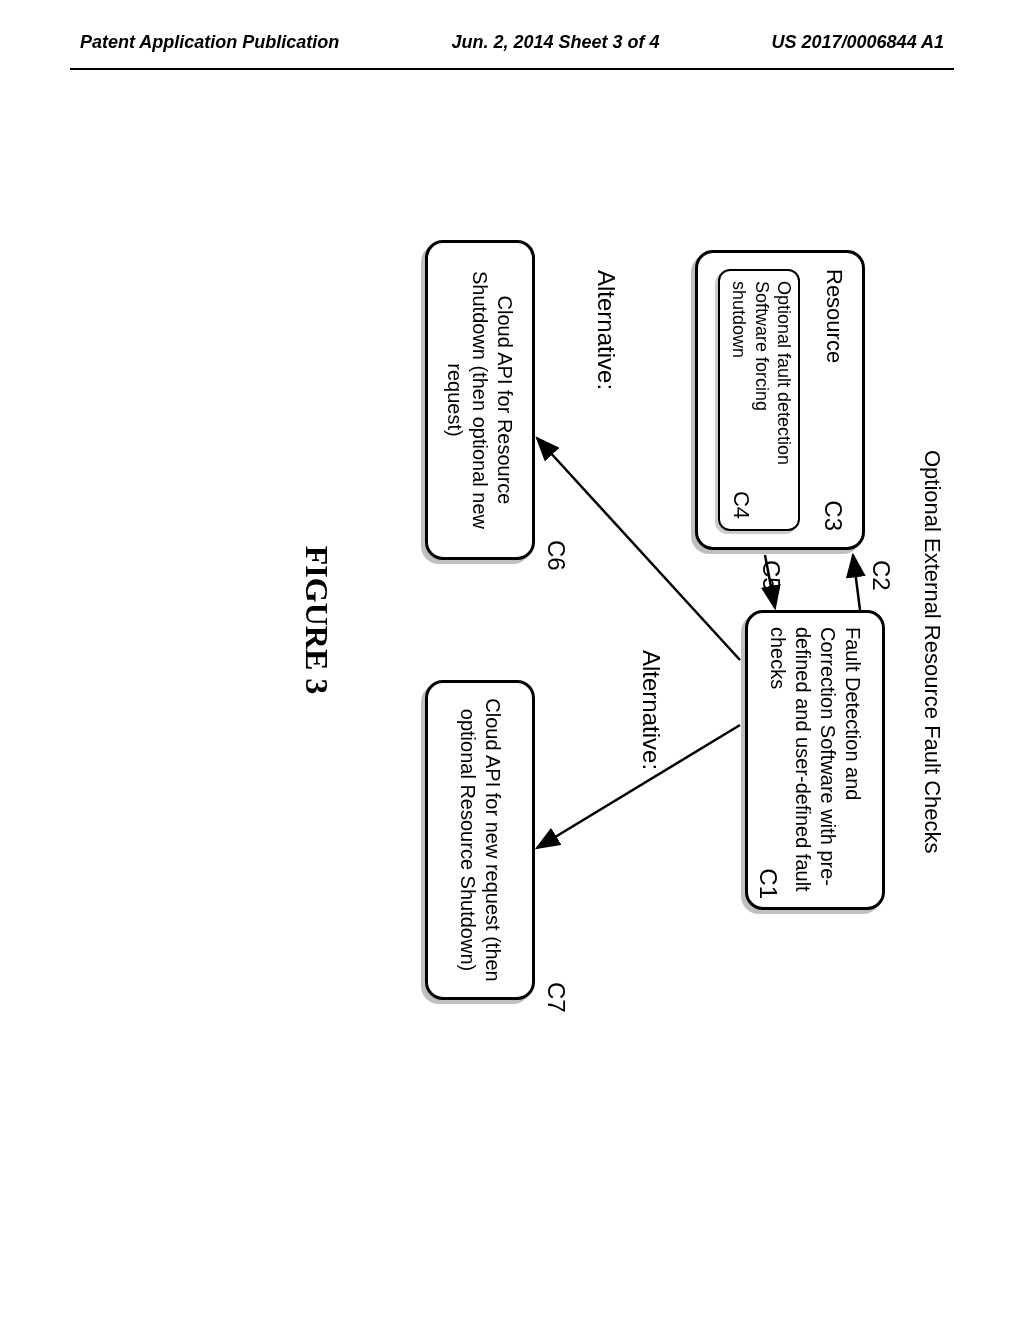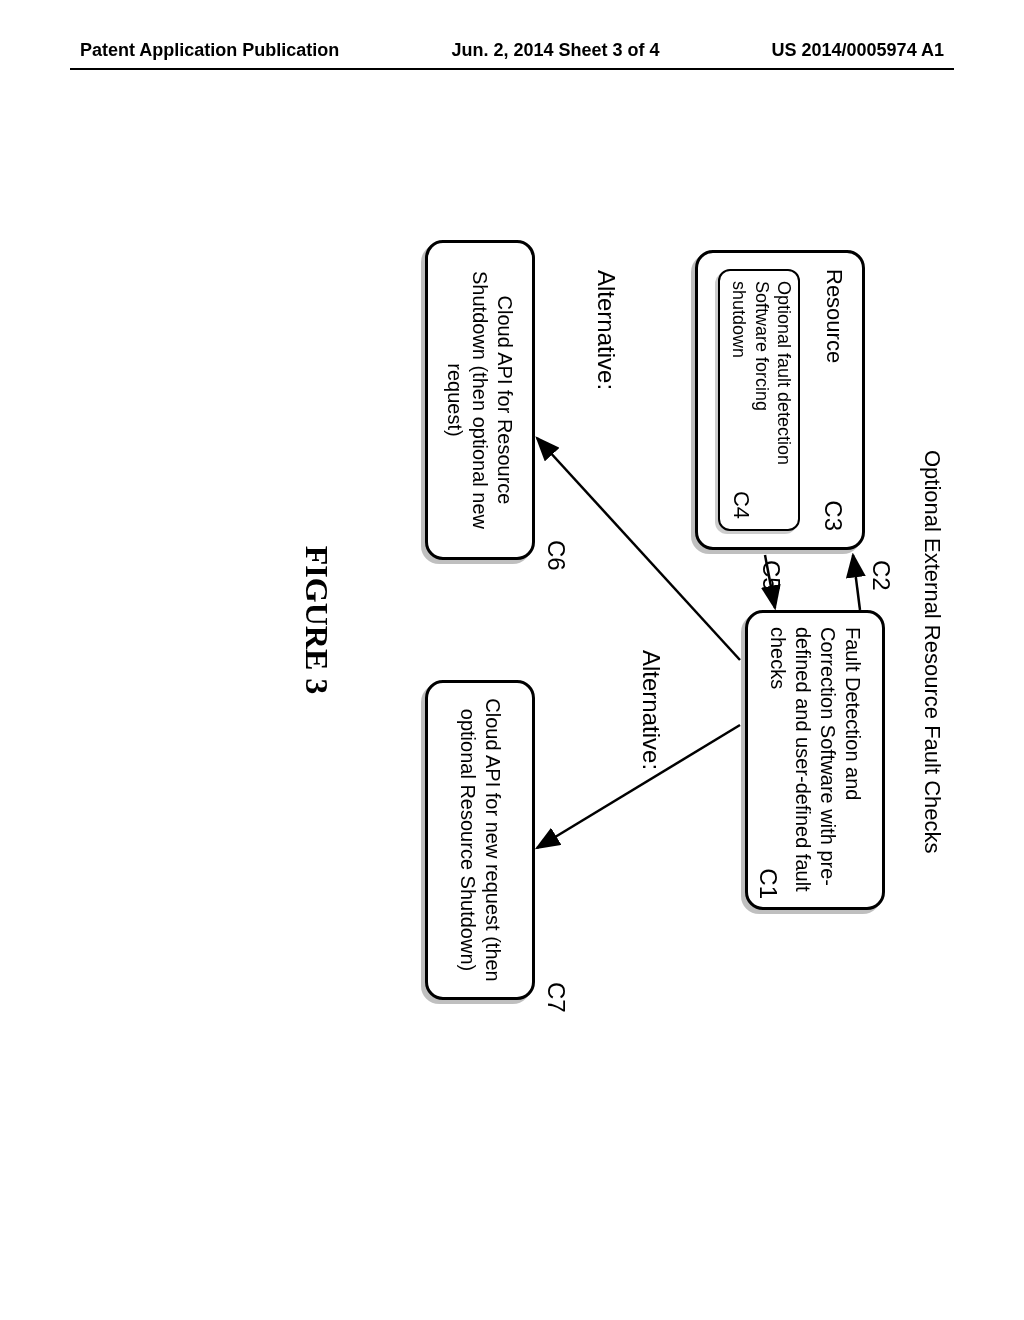--- a/index.html
+++ b/index.html
@@ -6,28 +6,29 @@
       margin: 0;
       padding: 0;
       width: 1024px;
       height: 1320px;
       font-family: Arial, Helvetica, sans-serif;
       background: #fff;
       position: relative;
     }
     .header {
       position: absolute;
-      top: 40px;
+      top: 32px;
       width: 100%;
       padding: 0 80px;
       box-sizing: border-box;
       display: flex;
       justify-content: space-between;
       font-size: 18px;
       font-weight: bold;
+      font-style: italic;
       gap: 32px;
     }
     .hr-line {
       position: absolute;
       top: 68px;
       left: 70px;
       right: 70px;
       border-top: 2px solid #000;
     }
     .diagram-wrapper {
@@ -88,21 +89,21 @@
     .text-block {
       text-align: center;
     }
   </style>
 </head>
 <body>
 
 <div class="header">
   <span>Patent Application Publication</span>
   <span>Jun. 2, 2014  Sheet 3 of 4</span>
-  <span>US 2014/0005974 A1</span>
+  <span>US 2017/0006844 A1</span>
 </div>
 <div class="hr-line"></div>
 
 <div class="diagram-wrapper">
   <div class="diagram">
 
     <div class="label" style="top:20px; left:240px; font-size:22px;">Optional External Resource Fault Checks</div>
 
     <div class="box" style="top:80px; left:400px; width:300px; height:140px;">
       <div style="font-size:20px;">Fault Detection and Correction Software with pre-defined and user-defined fault checks</div>

